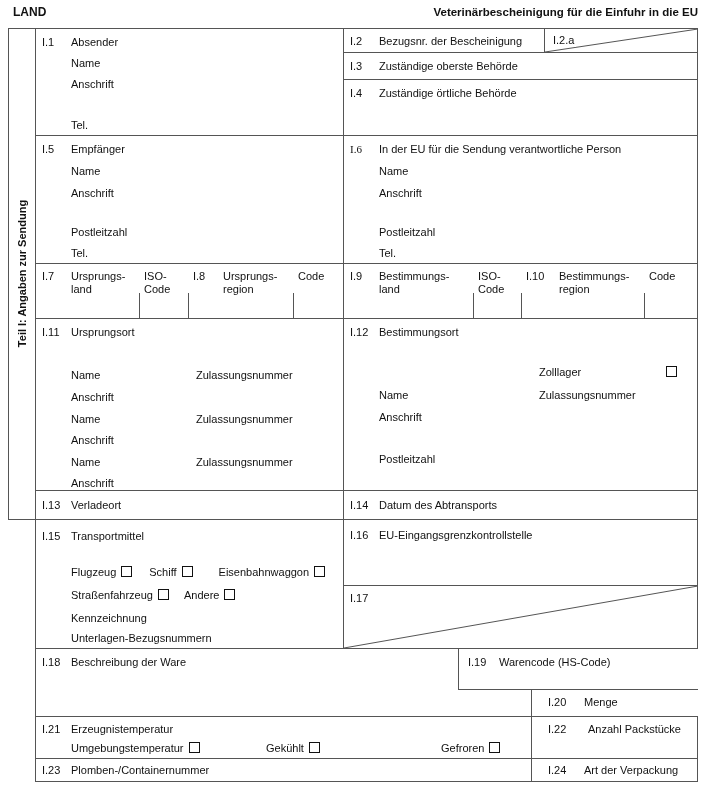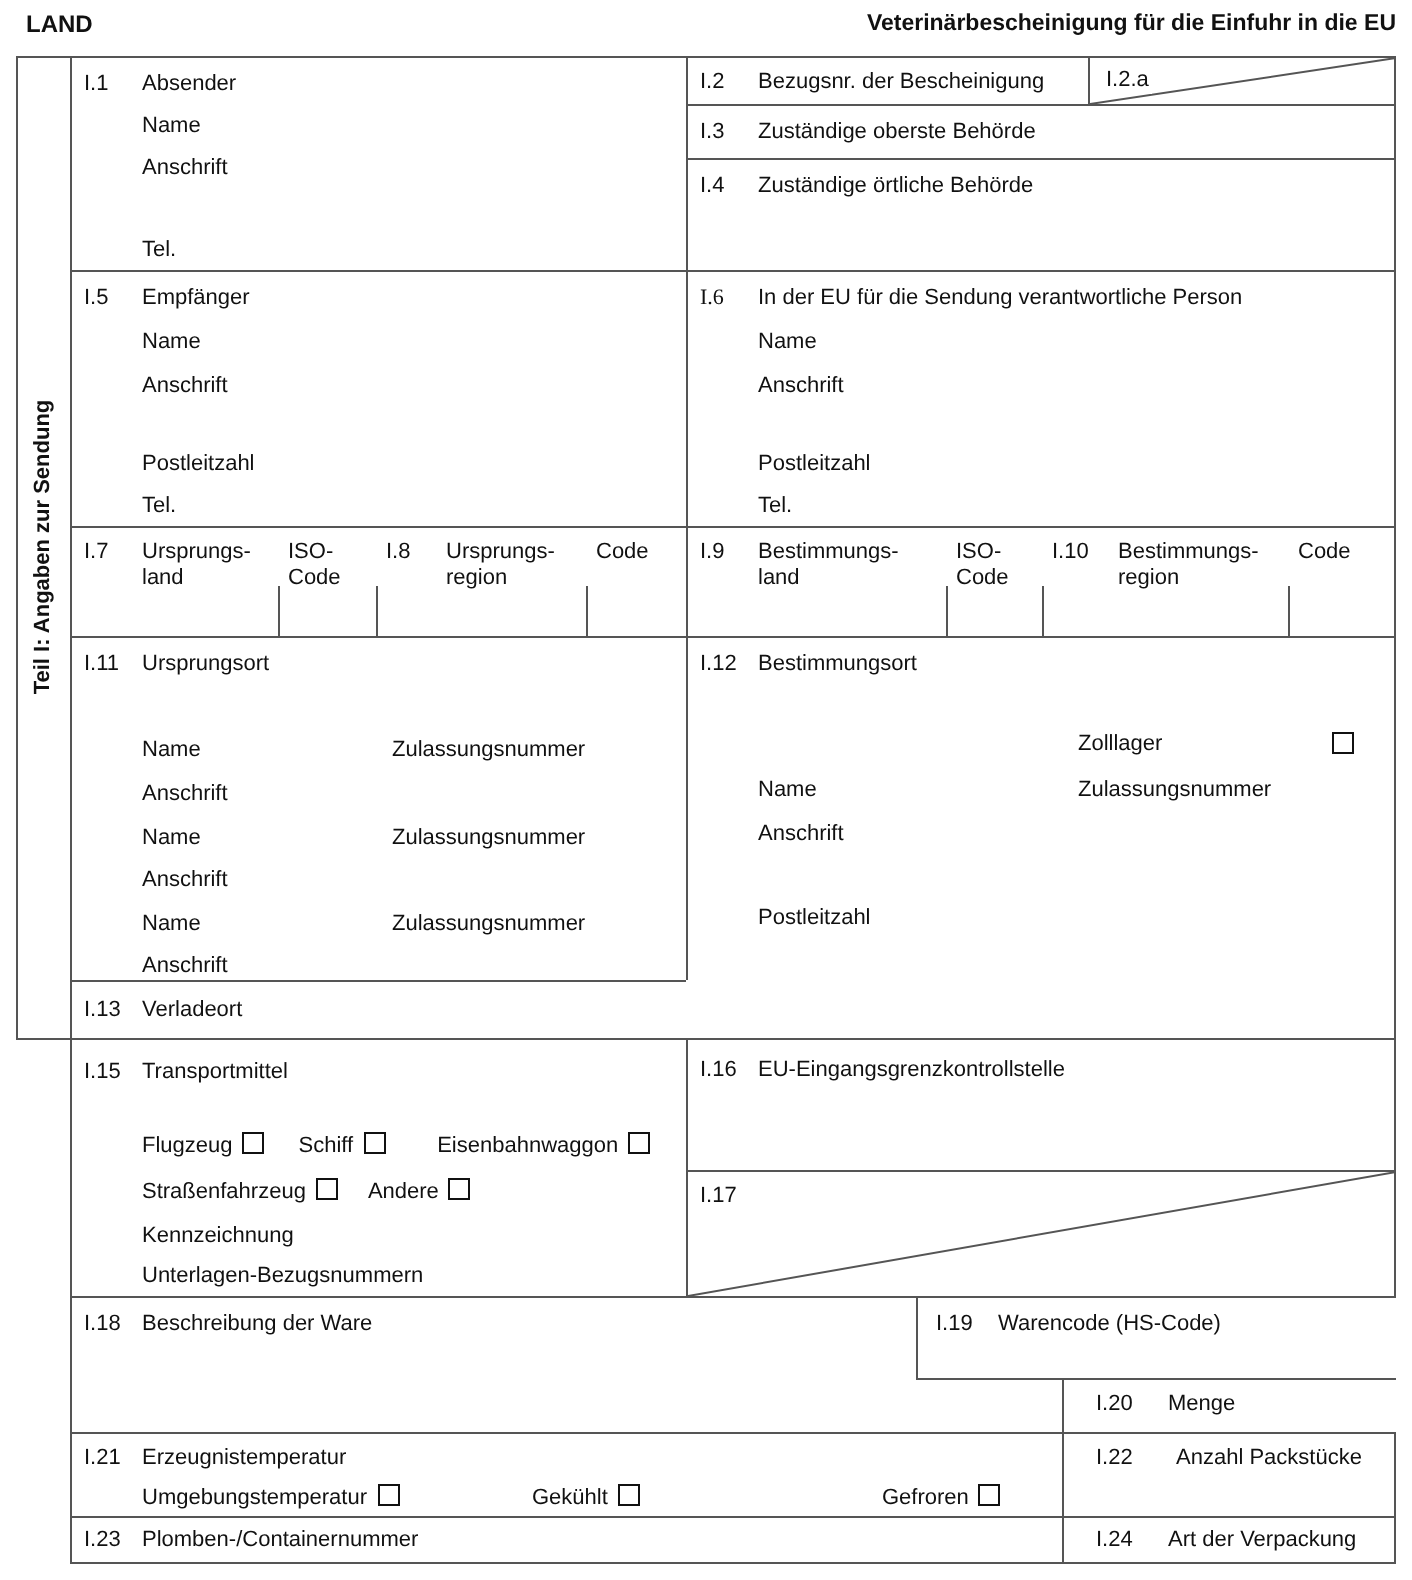--- a/index.html
+++ b/index.html
@@ -147,20 +147,24 @@
     <span class="t" style="left:35px;top:70px;">Name</span>
     <span class="t" style="left:195px;top:70px;">Zulassungsnummer</span>
     <span class="t" style="left:35px;top:92px;">Anschrift</span>
     <span class="t" style="left:35px;top:134px;">Postleitzahl</span>
   </div>
 
   <div class="cell" style="left:35px;top:490px;width:308px;height:30px;">
     <span class="t" style="left:6px;top:8px;">I.13</span>
     <span class="t" style="left:35px;top:8px;">Verladeort</span>
   </div>
+  <div class="cell" style="left:343px;top:490px;width:355px;height:30px;">
+    <span class="t" style="left:6px;top:8px;">I.14</span>
+    <span class="t" style="left:35px;top:8px;">Datum des Abtransports</span>
+  </div>
 
   <div class="cell no-top" style="left:35px;top:520px;width:308px;height:128px;">
     <span class="t" style="left:6px;top:10px;">I.15</span>
     <span class="t" style="left:35px;top:10px;">Transportmittel</span>
     <div class="t" style="left:35px;top:46px;">
       <span>Flugzeug</span><span class="cb" style="margin-right:17px;"></span><span>Schiff</span><span class="cb" style="margin-right:26px;"></span><span>Eisenbahnwaggon</span><span class="cb"></span>
     </div>
     <div class="t" style="left:35px;top:69px;">
       <span>Straßenfahrzeug</span><span class="cb" style="margin-right:15px;"></span><span>Andere</span><span class="cb"></span>
     </div>

